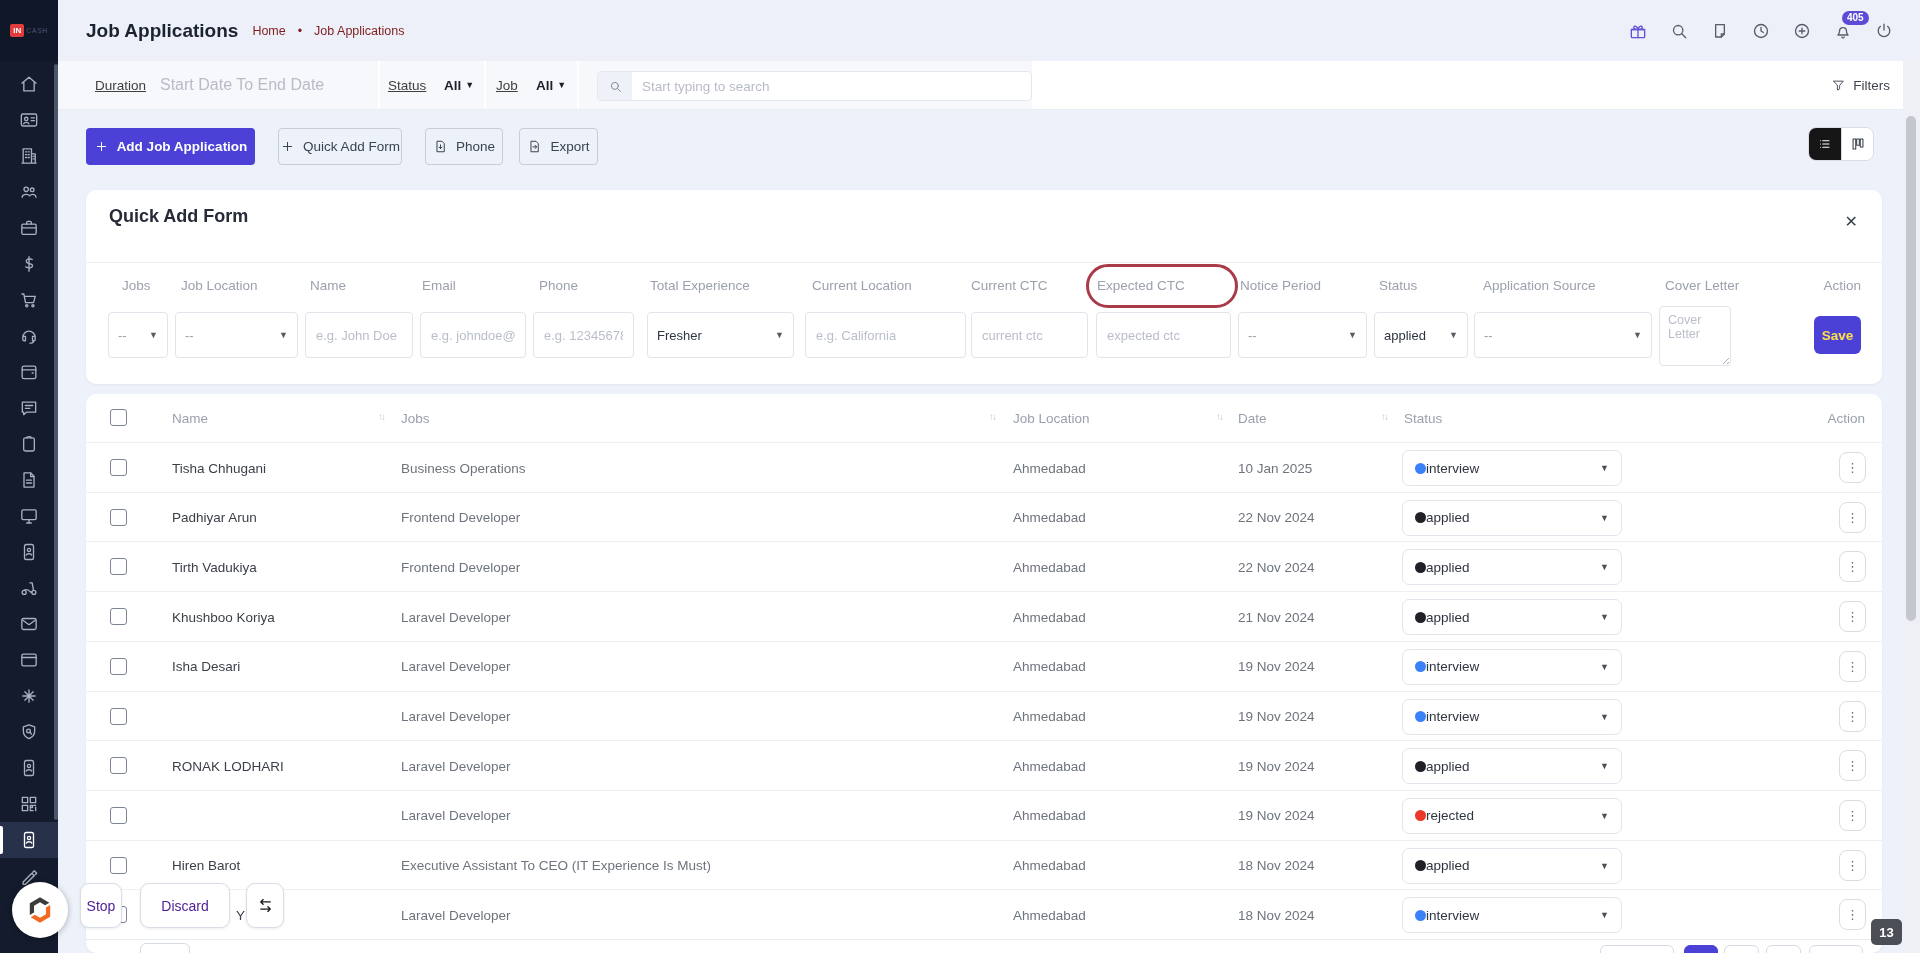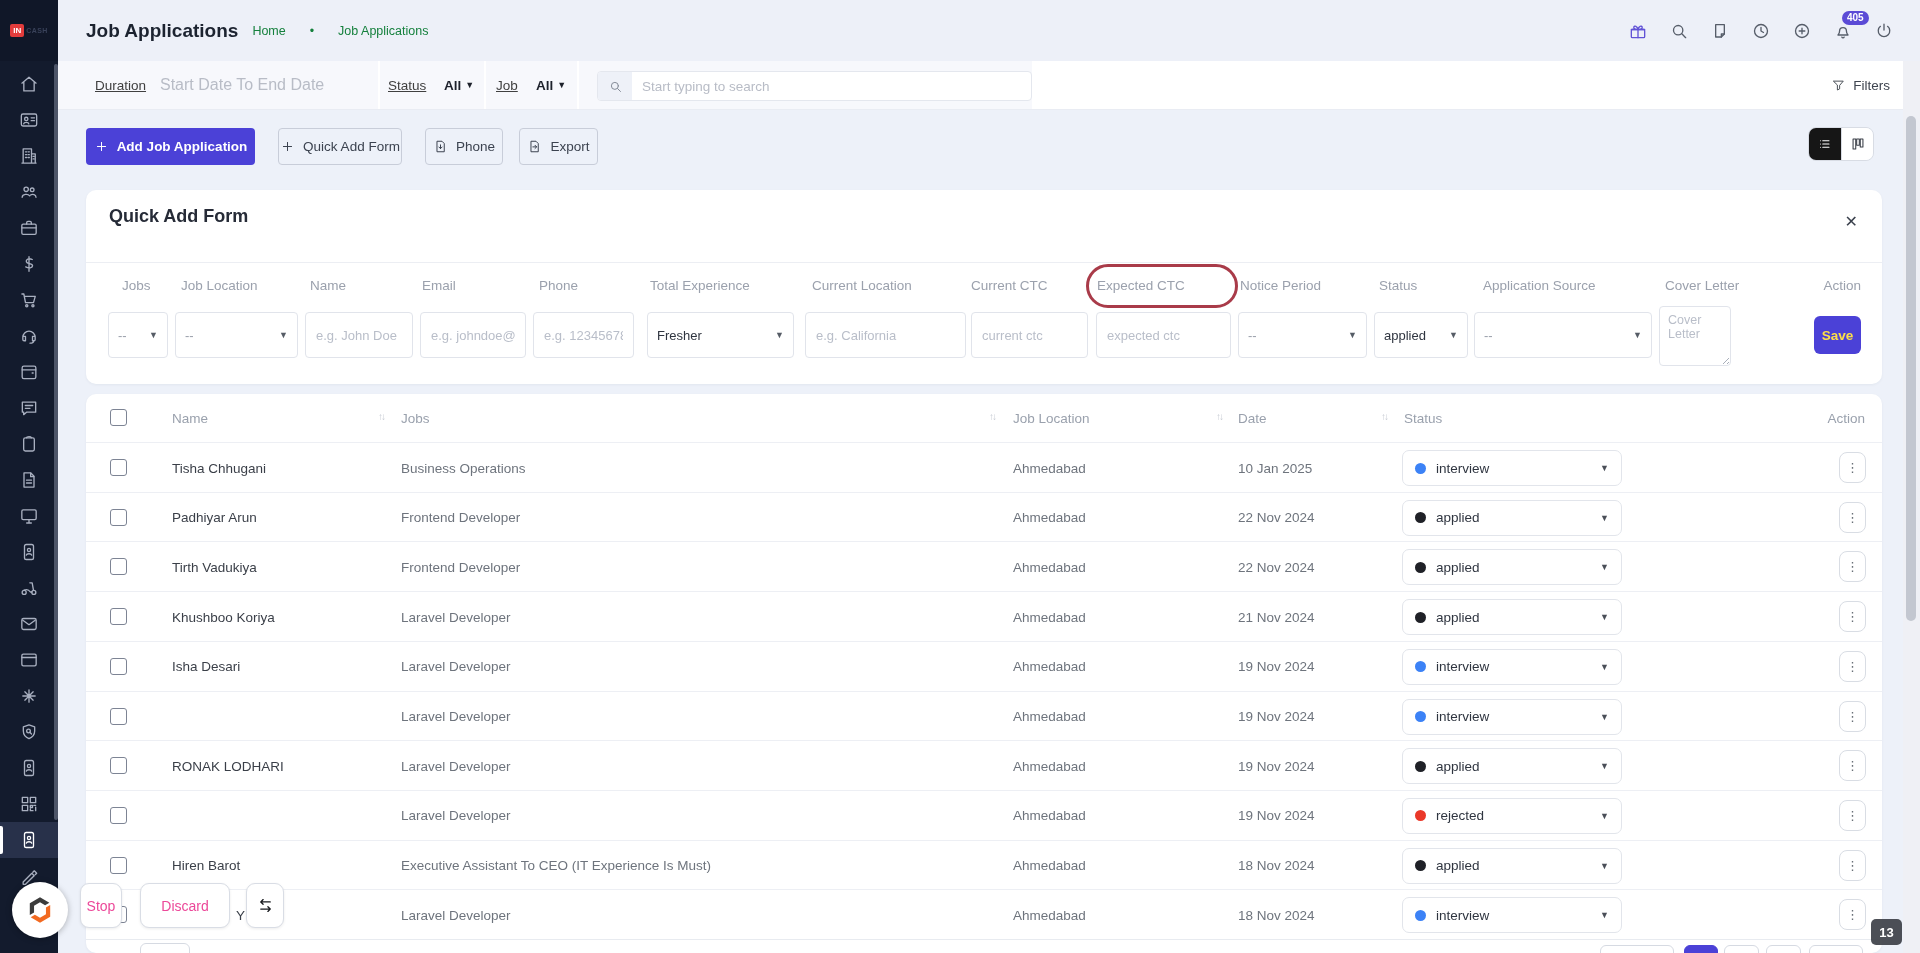--- a/index.html
+++ b/index.html
@@ -13,21 +13,21 @@
   .sb-brand { color:#39425a; font-size:7px; font-weight:bold; letter-spacing:.4px; }
   .sb-nav { position:absolute; top:66px; left:0; right:0; }
   .sb-item { height:36px; display:flex; align-items:center; justify-content:center; color:#a9b0c0; cursor:pointer; position:relative; }
   .sb-item.active { background:#28314a; color:#ffffff; }
   .sb-item.active::before { content:""; position:absolute; left:0; top:4px; bottom:4px; width:3px; background:#fff; border-radius:0 2px 2px 0; }
   .sb-scroll { position:absolute; right:0; top:64px; width:4px; height:756px; background:#4d5568; border-radius:2px; }
 
   
   .topbar { position:absolute; left:58px; top:0; width:1862px; height:61px; background:#edf0f8; display:flex; align-items:center; }
   .page-title { font-size:19px; font-weight:bold; color:#1c2330; margin-left:28px; }
-  .crumbs { margin-left:14px; font-size:12.5px; color:#15803d; display:flex; gap:24px; align-items:center; }
+  .crumbs { margin-left:14px; font-size:12.5px; color:#7f1d1d; display:flex; gap:12px; align-items:center; }
   .top-icons { margin-left:auto; margin-right:26px; display:flex; align-items:center; gap:21px; color:#565d69; }
   .top-icon { position:relative; cursor:pointer; display:flex; }
   .top-icon.gift { color:#6253d6; }
   .badge-405 { position:absolute; top:-10px; left:9px; background:#5b4bd6; color:#fff; font-size:10px; font-weight:bold; padding:1.5px 5px; border-radius:7px; }
 
   
   .filterbar { position:absolute; left:58px; top:61px; width:1862px; height:49px; background:#f7f8fc; border-bottom:1px solid #e9ecf3; }
   .fb-white { position:absolute; left:974px; top:0; width:888px; height:48px; background:#ffffff; }
   .fb-label { position:absolute; top:0; height:48px; display:flex; align-items:center; font-size:13.5px; color:#404040;text-decoration:underline; }
   .fb-value { position:absolute; top:0; height:48px; display:flex; align-items:center; gap:4px; font-size:13.5px; font-weight:bold; color:#1d212b; cursor:pointer; }
@@ -72,32 +72,32 @@
   .annot-oval { position:absolute; left:1000px; top:74px; width:152px; height:44px; border:3.5px solid #a93b49; border-radius:22px; pointer-events:none; z-index:5; }
 
   
   .th-row { position:absolute; left:0; top:0; width:1796px; height:48px; }
   .th { position:absolute; top:0; height:48px; display:flex; align-items:center; font-size:13.5px; color:#9aa1ad; cursor:pointer; }
   .sort { position:absolute; top:17px; font-size:10px; color:#c6cad2; letter-spacing:-2px; cursor:pointer; }
   .cbx { position:absolute; left:24px; width:17px; height:17px; border:1.5px solid #7d8494; border-radius:3px; background:#fff; cursor:pointer; }
   .t-row { position:absolute; left:0; width:1796px; height:50px; border-top:1px solid #edeff4; }
   .td { position:absolute; top:0; height:50px; display:flex; align-items:center; font-size:13.5px; color:#6e747d; white-space:nowrap; }
   .td.name { font-weight:500; color:#3a3f48; }
-  .row-status { position:absolute; left:1316px; top:7px; width:220px; height:36px; border:1px solid #e2e5eb; border-radius:7px; background:#fff; display:flex; align-items:center; gap:10px; padding:0 12px; cursor:pointer; }
+  .row-status { position:absolute; left:1316px; top:7px; width:220px; height:36px; border:1px solid #e2e5eb; border-radius:7px; background:#fff; display:flex; align-items:center; padding:0 12px; cursor:pointer; }
   .dot { width:11px; height:11px; border-radius:50%; flex:none; }
   .row-status .lbl { font-size:13.5px; color:#2f3540; }
   .row-status .caret { margin-left:auto; font-size:9px; color:#4a4f58; }
   .kebab { position:absolute; left:1753px; top:9px; width:27px; height:31px; border:1px solid #d9dde4; border-radius:8px; background:#fff; display:flex; align-items:center; justify-content:center; color:#6a7078; font-size:13px; cursor:pointer; letter-spacing:0; }
   .pg-div { position:absolute; left:0; right:0; top:545px; border-top:1px solid #e8ebf0; }
   .pg-btn { position:absolute; top:551px; height:30px; border:1px solid #d6dae2; border-radius:6px; background:#fff; cursor:pointer; }
   .pg-btn.active { background:#4b41d7; border-color:#4b41d7; }
   .pp-box { position:absolute; left:54px; top:549px; width:50px; height:30px; border:1px solid #d6dae2; border-radius:6px; background:#fff; cursor:pointer; }
 
   
-  .ov-btn { position:absolute; top:883px; height:45px; background:#fff; border:1px solid #d9dde5; border-radius:9px; display:flex; align-items:center; justify-content:center; font-size:14px; color:#ec4899; cursor:pointer; z-index:40; box-shadow:0 1px 3px rgba(0,0,0,.08); }
+  .ov-btn { position:absolute; top:883px; height:45px; background:#fff; border:1px solid #d9dde5; border-radius:9px; display:flex; align-items:center; justify-content:center; font-size:14px; color:#4c1d95; cursor:pointer; z-index:40; box-shadow:0 1px 3px rgba(0,0,0,.08); }
   .ov-logo { position:absolute; left:12px; top:882px; width:56px; height:56px; border-radius:50%; background:#fff; box-shadow:0 1px 6px rgba(0,0,0,.28); display:flex; align-items:center; justify-content:center; z-index:41; cursor:pointer; }
   .screen-badge { position:absolute; left:1871px; top:919px; width:31px; height:26px; background:rgba(62,66,73,.93); color:#fff; font-size:13px; font-weight:bold; border-radius:5px; display:flex; align-items:center; justify-content:center; z-index:45; }
 
   
   .ws-track { position:absolute; left:1903px; top:61px; width:17px; height:892px; background:#eff0f5; z-index:30; }
   .ws-thumb { position:absolute; left:3px; top:55px; width:10px; height:505px; background:#c3c7d0; border-radius:5px; cursor:pointer; }
 </style>
 </head>
 <body>
 

